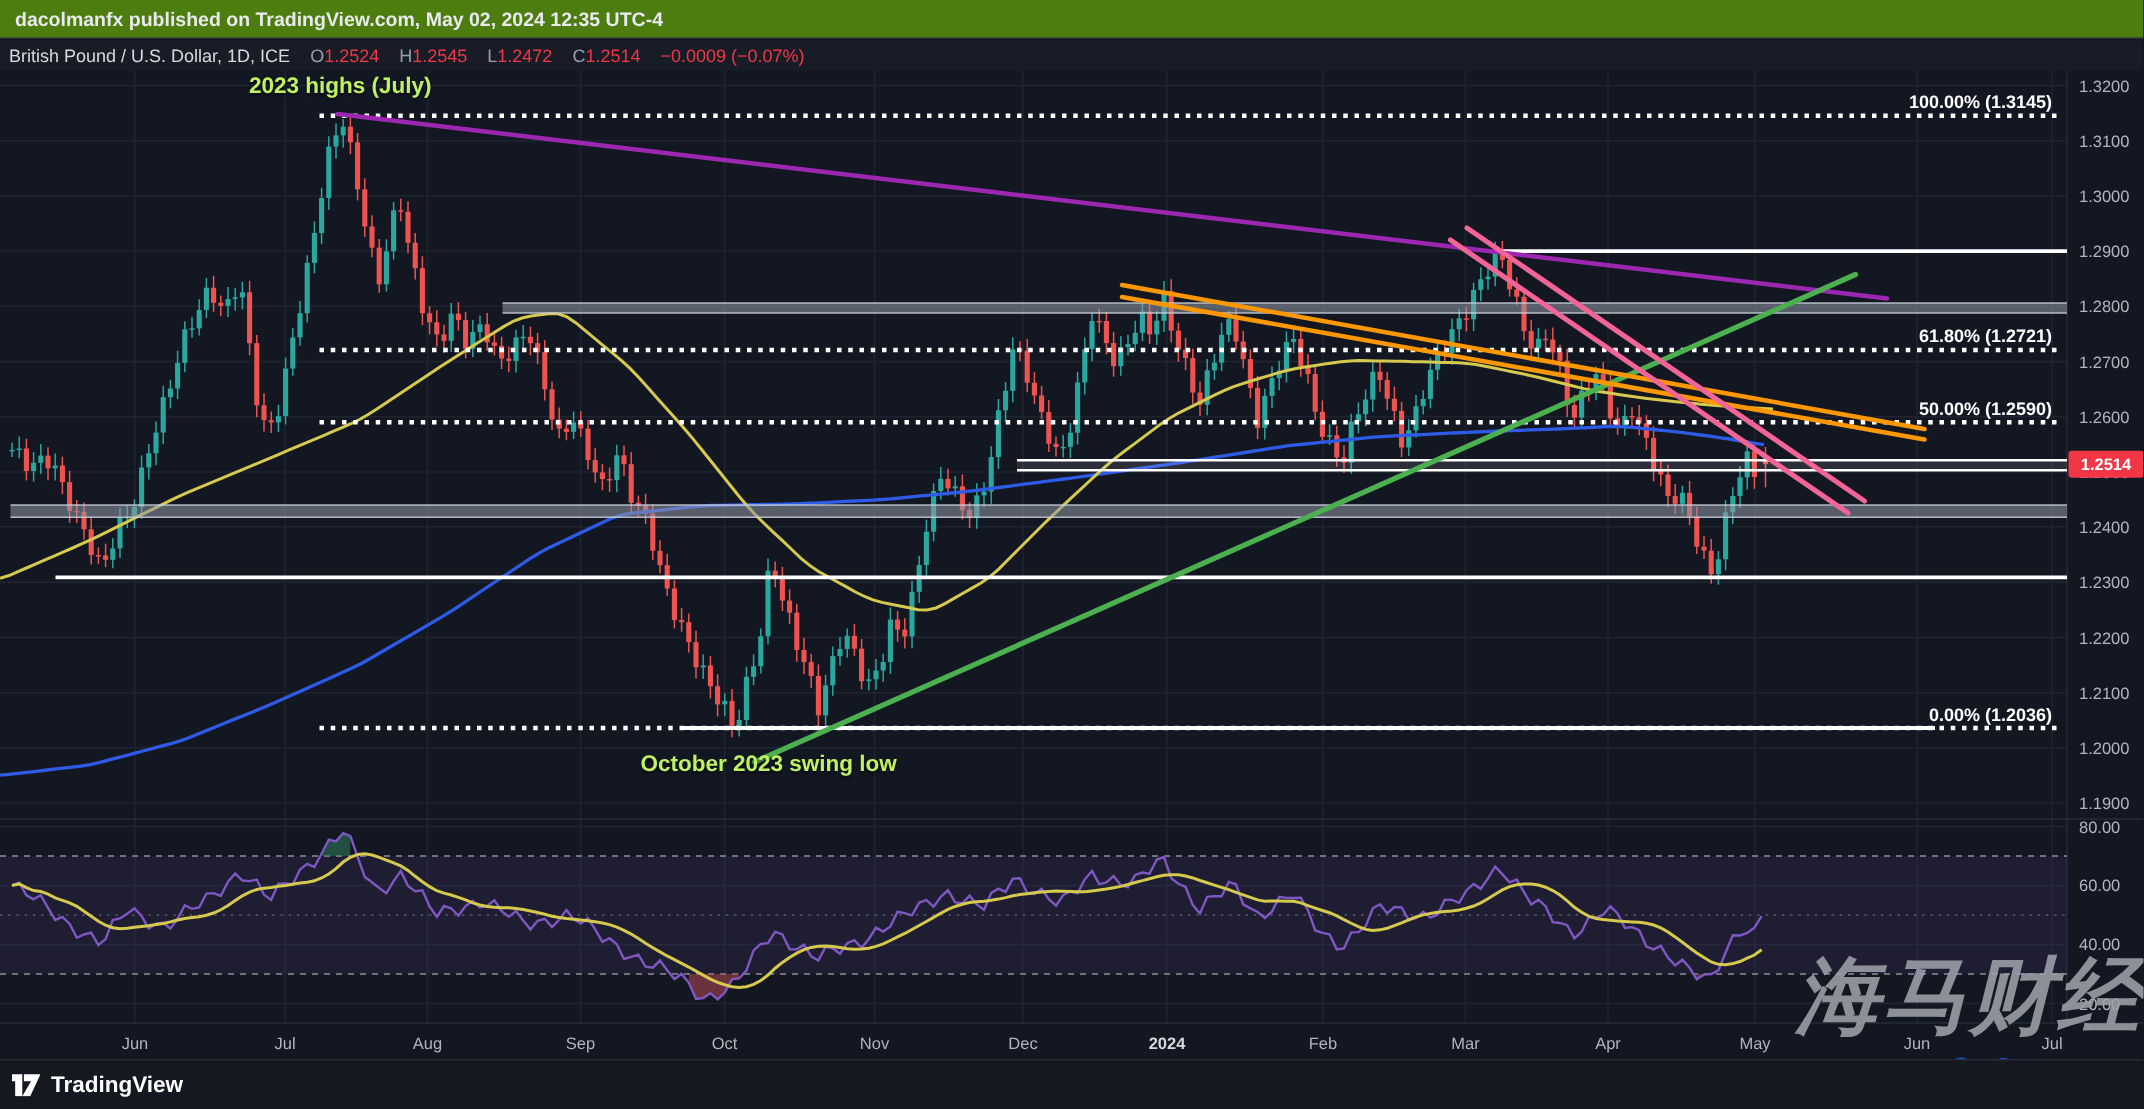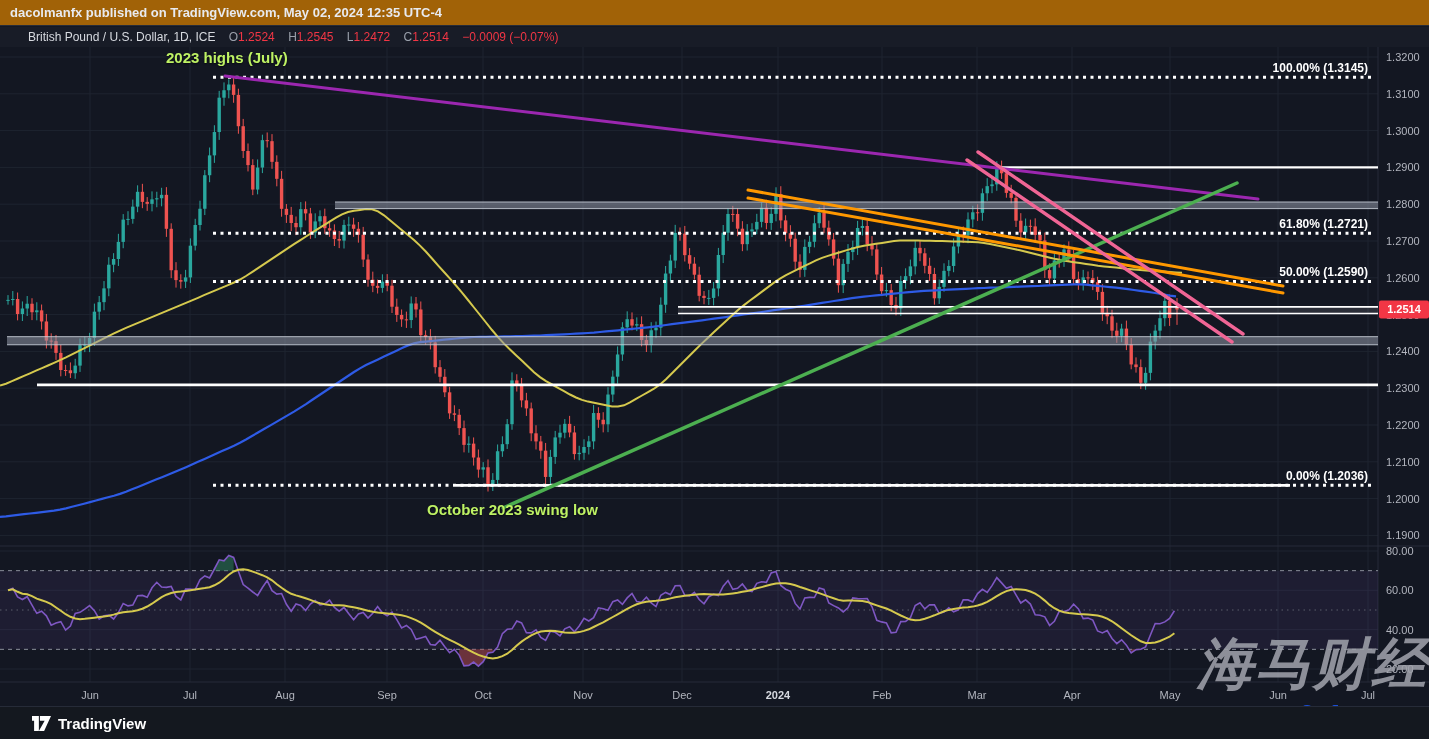--- a/index.html
+++ b/index.html
@@ -1,35 +1,35 @@
 <!DOCTYPE html>
 <html><head>
 <meta charset="utf-8">
 <style>
   html,body{margin:0;padding:0;background:#131722;}
   body{width:1429px;height:739px;position:relative;overflow:hidden;
        font-family:"Liberation Sans",sans-serif;-webkit-font-smoothing:antialiased;}
-  .topbar{position:absolute;left:0;top:0;width:1429px;height:26px;background:#a16207;
+  .topbar{position:absolute;left:0;top:0;width:1429px;height:26px;background:#4d7c0f;
           border-bottom:1px solid #262b38;color:#e8eaef;font-size:13px;font-weight:700;
           line-height:26px;padding-left:10px;box-sizing:border-box;}
   .legendbar{position:absolute;left:0;top:27px;width:1429px;height:20px;background:#181c27;
-          color:#d7dae0;font-size:12px;line-height:20px;padding-left:28px;box-sizing:border-box;
+          color:#d7dae0;font-size:12px;line-height:20px;padding-left:6px;box-sizing:border-box;
           white-space:nowrap;}
   .legendbar .sep{display:inline-block;width:10px;}
   .ohlc-letter{color:#9aa0ab;}
   .ohlc-val{color:#f23645;}
   .chg{color:#f23645;}
   #chartwrap{position:absolute;left:0;top:47px;width:1242px;height:692px;}
   svg text{font-family:"Liberation Sans",sans-serif;}
   .annot{position:absolute;color:#bef264;font-weight:700;font-size:15px;white-space:nowrap;
          text-shadow:0 1px 2px rgba(0,0,0,.6);}
   #annot-high{left:166px;top:49px;}
   #annot-low{left:427px;top:501px;}
   .footer{position:absolute;left:0;top:706px;width:1429px;height:33px;background:#14181f;
-          border-top:1px solid #262b38;display:flex;align-items:center;padding-left:32px;
+          border-top:1px solid #262b38;display:flex;align-items:center;padding-left:8px;
           box-sizing:border-box;}
   .tv-logo{display:flex;align-items:center;gap:7px;color:#ffffff;font-size:15px;font-weight:700;}
   .wm1{position:absolute;right:0px;top:636px;color:rgba(158,160,170,0.88);font-size:56px;
        font-weight:700;font-style:italic;letter-spacing:2px;line-height:1;pointer-events:none;}
   .wm2{position:absolute;right:4px;top:700px;color:#1c4fd6;font-size:33px;font-weight:700;
        font-style:italic;letter-spacing:9px;line-height:1;pointer-events:none;}
 </style>
 </head>
 <body>
 

